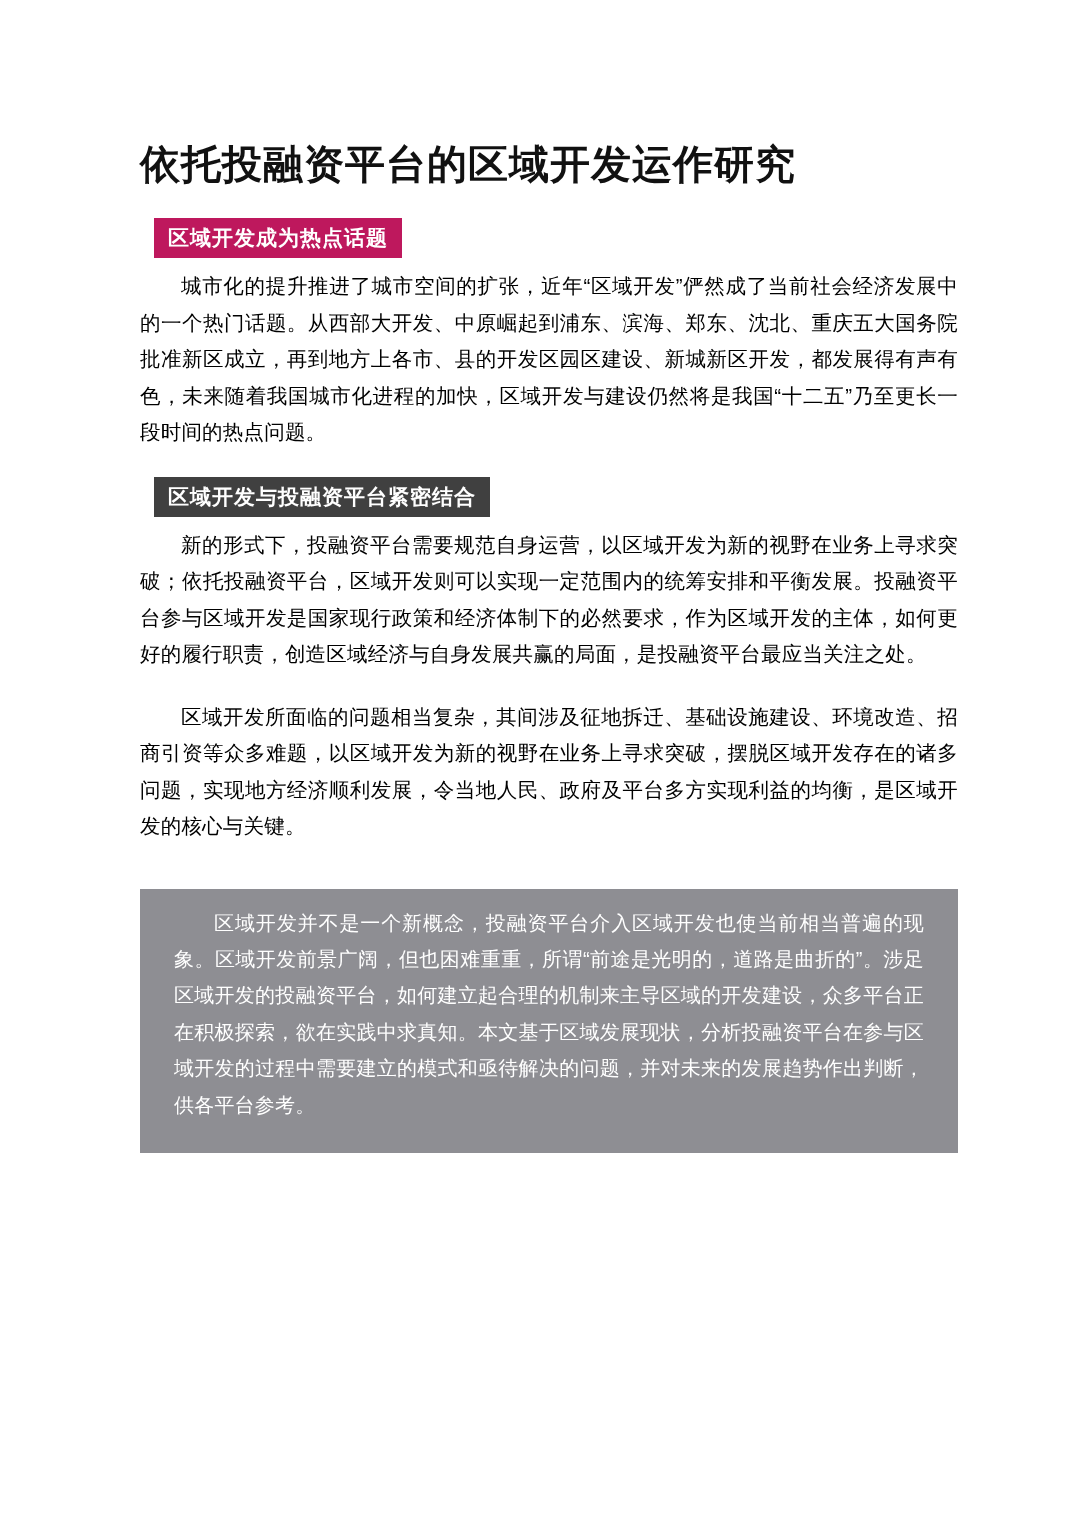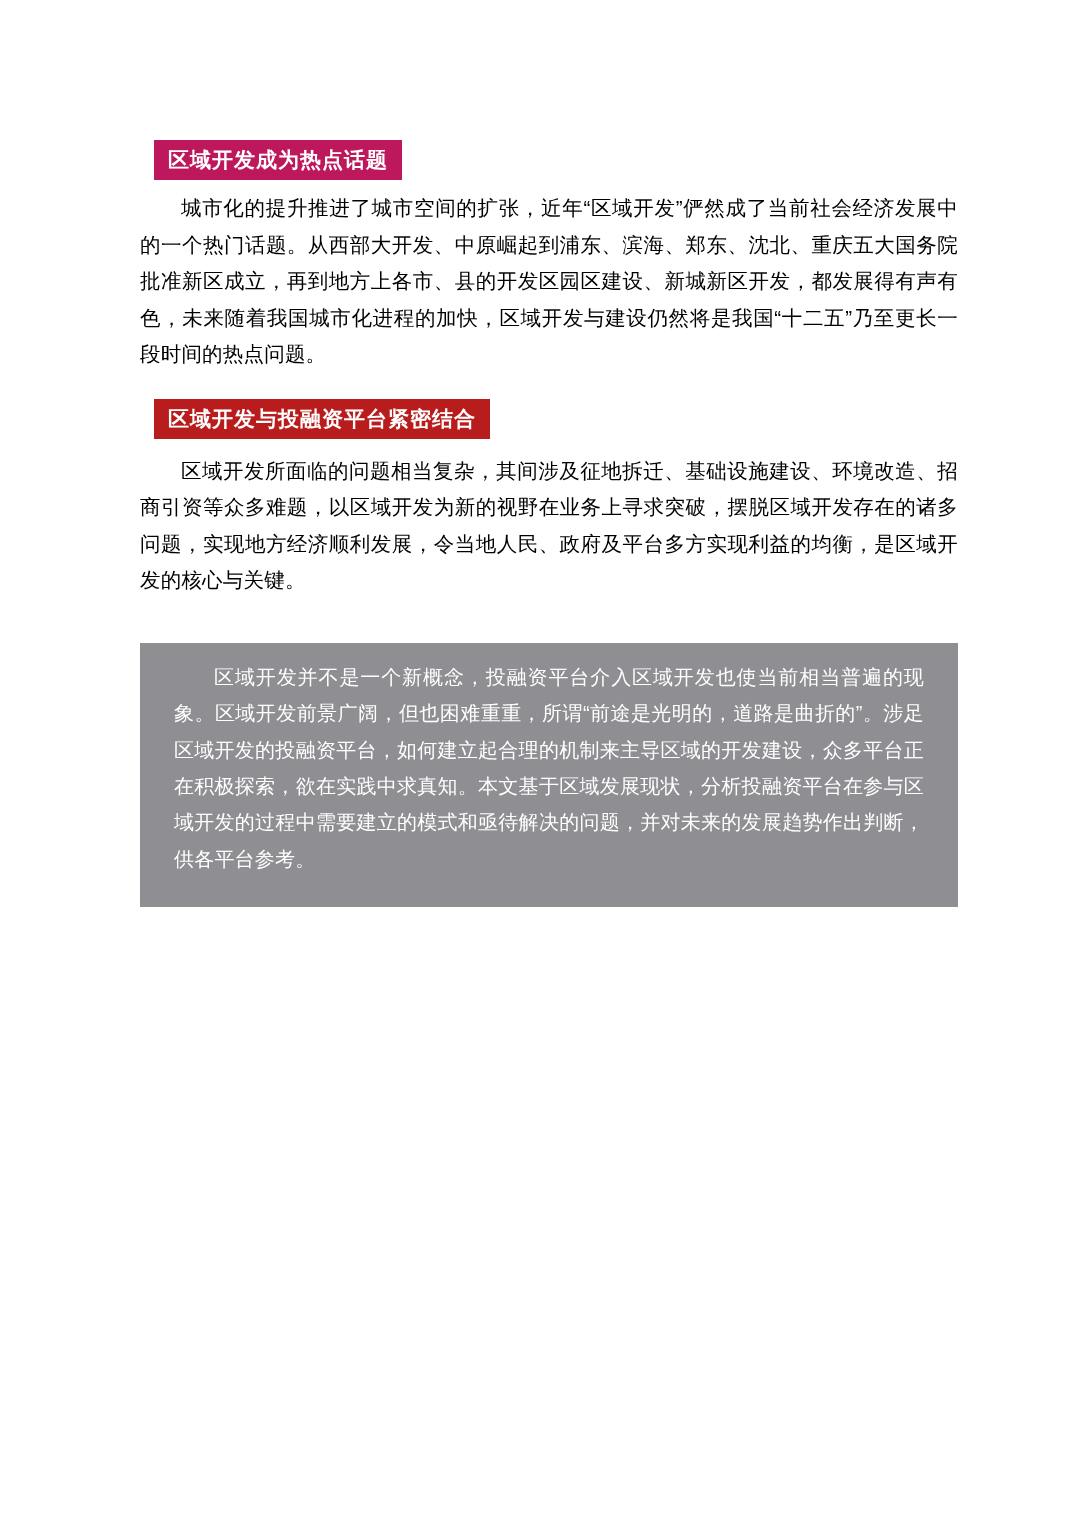--- a/index.html
+++ b/index.html
@@ -48,21 +48,21 @@
     color: #ffffff;
     font-size: 21px;
     font-weight: bold;
     line-height: 1.2;
     padding: 7px 14px 8px 14px;
     margin: 0 0 10px 14px;
     letter-spacing: 1px;
     white-space: nowrap;
   }
   .section-heading.dark {
-    background: #b91c1c;
+    background: #404040;
   }
   .para {
     font-size: 20.5px;
     line-height: 1.78;
     text-align: justify;
     text-justify: inter-ideograph;
     margin: 0 0 26px 0;
     text-indent: 2em;
     color: #000000;
     letter-spacing: 0.2px;
@@ -80,28 +80,30 @@
     font-size: 20px;
     line-height: 1.82;
   }
 </style>
 </head>
 <body>
 
 <div class="page">
   <div class="content">
 
+    <h1 class="doc-title">依托投融资平台的区域开发运作研究</h1>
 
     <div class="section">
       <div class="section-heading">区域开发成为热点话题</div>
       <p class="para">城市化的提升推进了城市空间的扩张，近年“区域开发”俨然成了当前社会经济发展中的一个热门话题。从西部大开发、中原崛起到浦东、滨海、郑东、沈北、重庆五大国务院批准新区成立，再到地方上各市、县的开发区园区建设、新城新区开发，都发展得有声有色，未来随着我国城市化进程的加快，区域开发与建设仍然将是我国“十二五”乃至更长一段时间的热点问题。</p>
     </div>
 
     <div class="section">
       <div class="section-heading dark">区域开发与投融资平台紧密结合</div>
+      <p class="para">新的形式下，投融资平台需要规范自身运营，以区域开发为新的视野在业务上寻求突破；依托投融资平台，区域开发则可以实现一定范围内的统筹安排和平衡发展。投融资平台参与区域开发是国家现行政策和经济体制下的必然要求，作为区域开发的主体，如何更好的履行职责，创造区域经济与自身发展共赢的局面，是投融资平台最应当关注之处。</p>
     </div>
 
 
     <div class="section">
       <p class="para">区域开发所面临的问题相当复杂，其间涉及征地拆迁、基础设施建设、环境改造、招商引资等众多难题，以区域开发为新的视野在业务上寻求突破，摆脱区域开发存在的诸多问题，实现地方经济顺利发展，令当地人民、政府及平台多方实现利益的均衡，是区域开发的核心与关键。</p>
     </div>
 
     <div class="summary-box">
       <p class="para">区域开发并不是一个新概念，投融资平台介入区域开发也使当前相当普遍的现象。区域开发前景广阔，但也困难重重，所谓“前途是光明的，道路是曲折的”。涉足区域开发的投融资平台，如何建立起合理的机制来主导区域的开发建设，众多平台正在积极探索，欲在实践中求真知。本文基于区域发展现状，分析投融资平台在参与区域开发的过程中需要建立的模式和亟待解决的问题，并对未来的发展趋势作出判断，供各平台参考。</p>
     </div>

